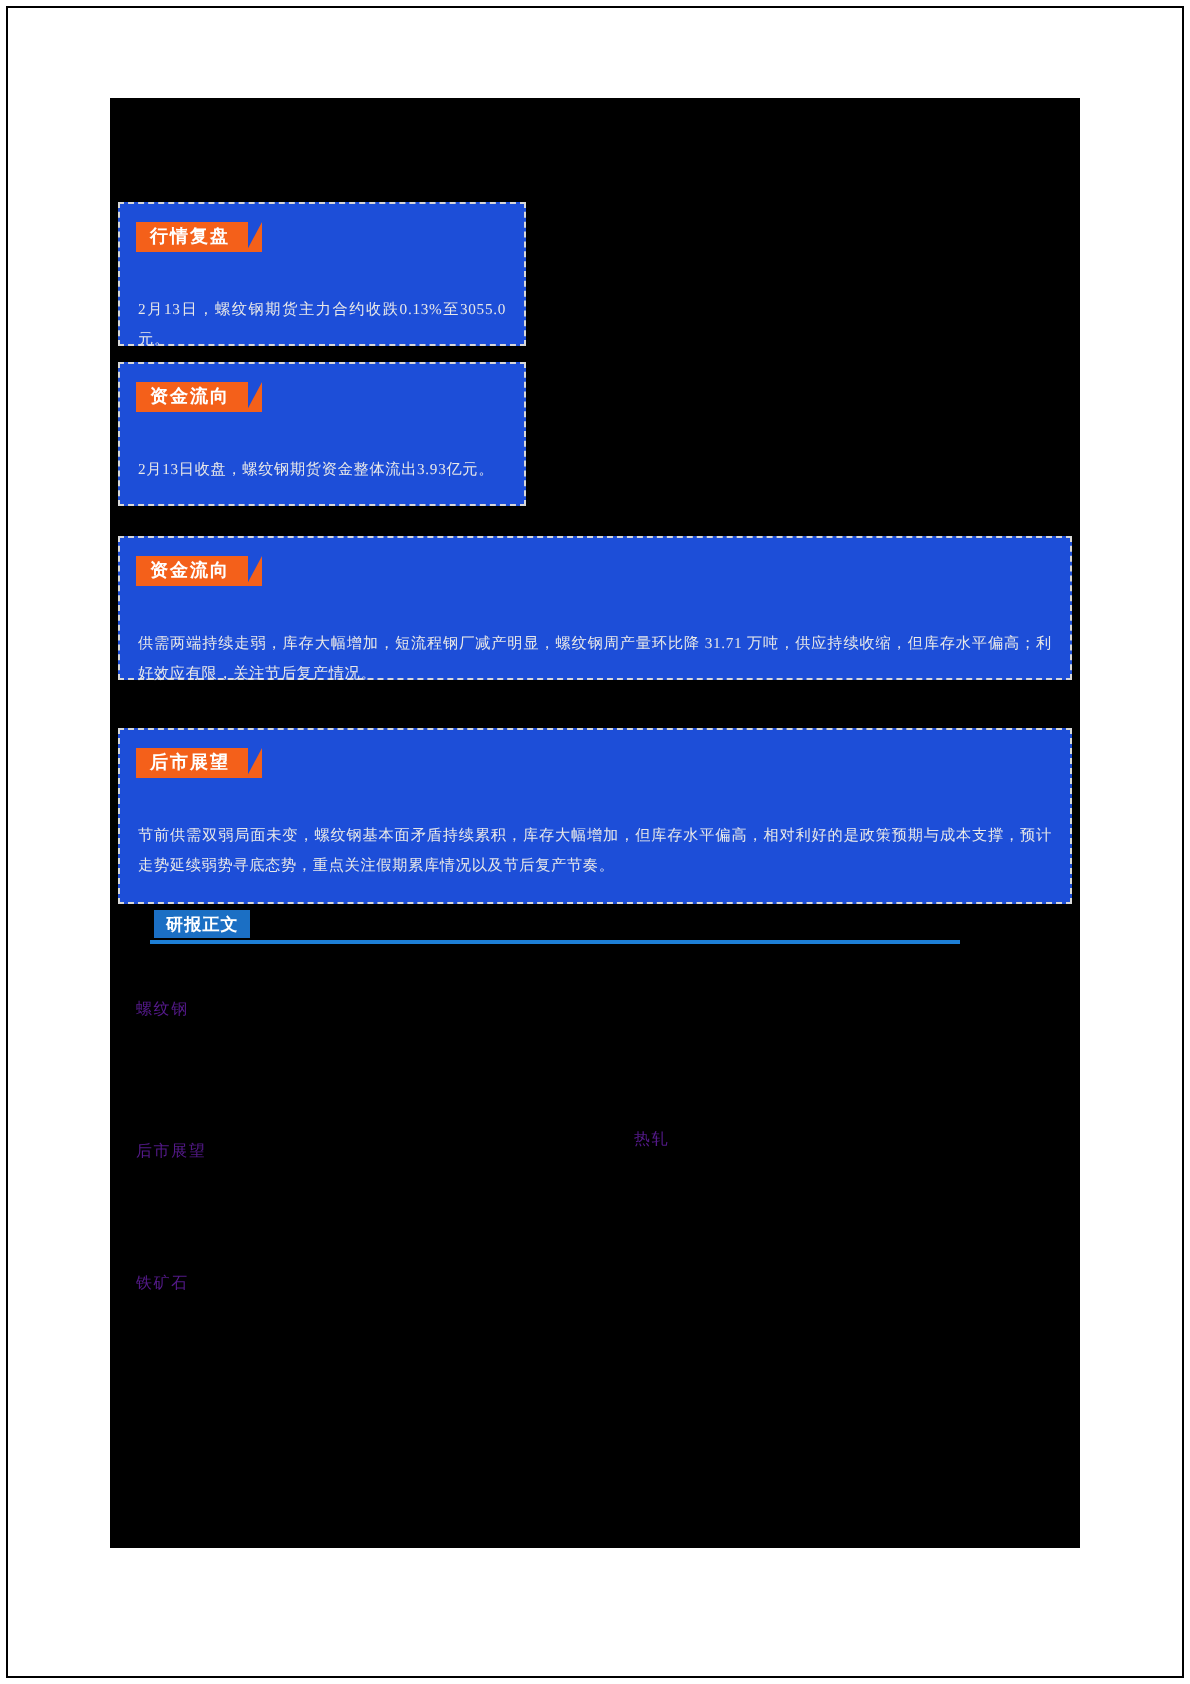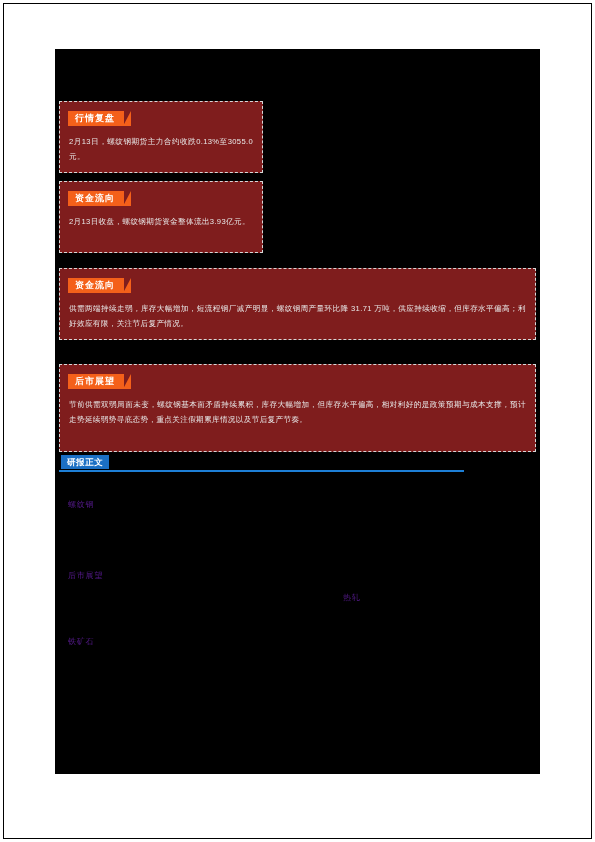--- a/index.html
+++ b/index.html
@@ -34,21 +34,21 @@
     width: 485px;
     height: 725px;
     background: #000000;
   }
 
   
   .sec {
     position: absolute;
     box-sizing: border-box;
     border: 1px dashed #d8d8d8;
-    background: #7f1d1d;
+    background: #1d4ed8;
   }
   .sec-narrow { left: 4px; width: 204px; }
   .sec-wide   { left: 4px; width: 477px; }
 
   .badge {
     position: absolute;
     left: 8px;
     top: 9px;
     height: 15px;
     line-height: 15px;
@@ -75,40 +75,41 @@
 
   .sec-body {
     position: absolute;
     left: 9px;
     right: 9px;
     color: #e8e8e8;
     font-size: 7.6px;
     line-height: 14.5px;
     letter-spacing: 0.35px;
     text-align: justify;
-    font-family: Liberation Sans, sans-serif;
+    font-family: Liberation Serif, serif;
+    margin-top: 13px;
   }
 
   
   #sec-review   { top: 52px;  height: 72px; }
   #sec-review   .sec-body { top: 33px; }
 
   #sec-flow     { top: 132px; height: 72px; }
   #sec-flow     .sec-body { top: 33px; }
 
   #sec-bg       { top: 219px; height: 72px; }
   #sec-bg       .sec-body { top: 33px; }
 
   #sec-outlook  { top: 315px; height: 88px; }
   #sec-outlook  .sec-body { top: 33px; }
 
   
   .report-head {
     position: absolute;
-    left: 4px;
+    left: 20px;
     top: 406px;
     width: 405px;
     height: 18px;
   }
   .report-head .rule {
     position: absolute;
     left: 0;
     top: 15px;
     width: 405px;
     height: 2px;
@@ -135,21 +136,21 @@
     position: absolute;
     color: #551a8b;
     font-size: 8px;
     letter-spacing: 0.8px;
     font-family: "Liberation Serif", "DejaVu Serif", serif;
     white-space: nowrap;
     cursor: pointer;
   }
   #link-rebar  { left: 13px;  top: 450px; }
   #link-hrc    { left: 13px;  top: 521px; }
-  #link-hotrolled { left: 262px; top: 543px; margin-left: 26px; }
+  #link-hotrolled { left: 262px; top: 515px; }
   #link-ironore { left: 13px;  top: 587px; }
 </style>
 </head>
 <body>
 
 <div class="page-frame"></div>
 
 <div class="canvas">
 
   <div class="sec sec-narrow" id="sec-review">

